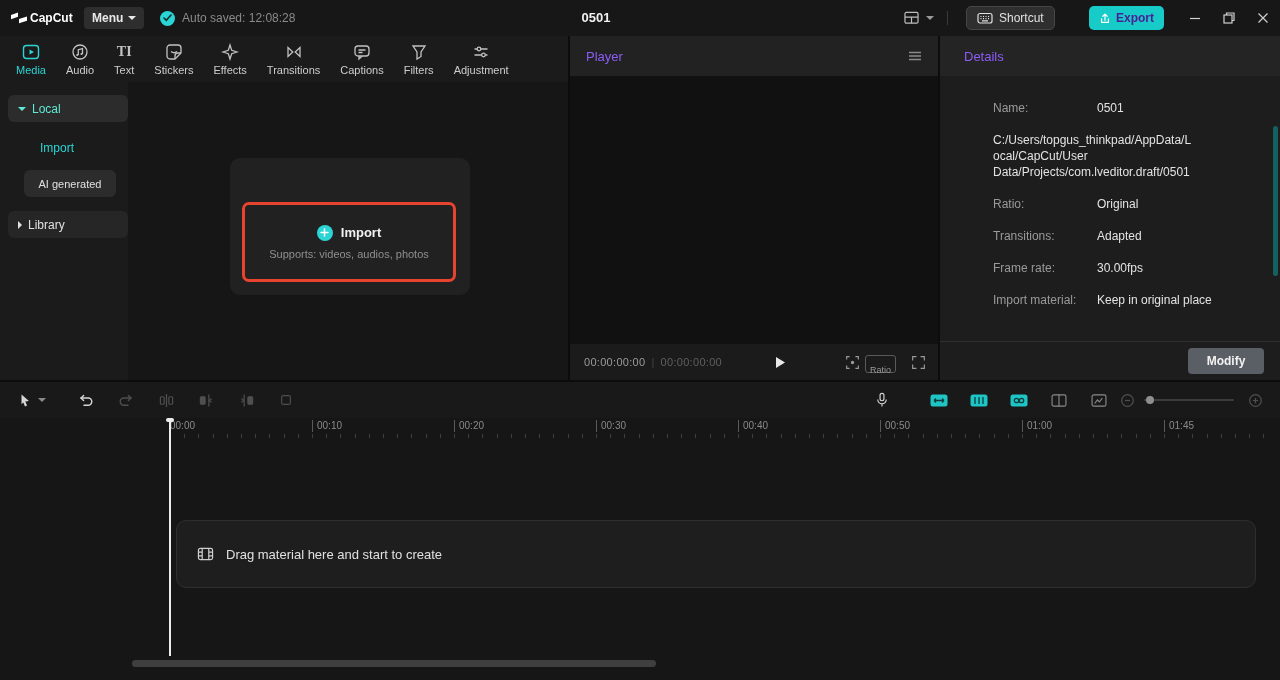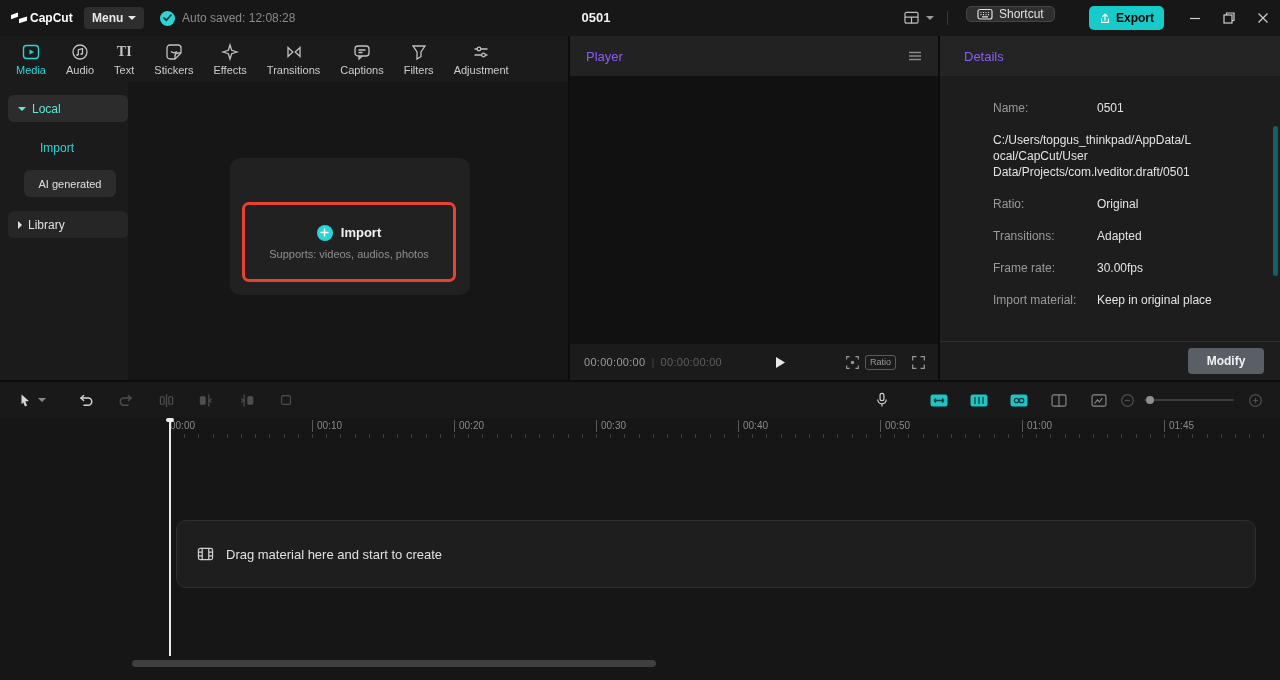--- a/index.html
+++ b/index.html
@@ -15,24 +15,24 @@
   .menu-btn{position:absolute;left:84px;top:7px;height:22px;padding:0 8px;background:#2e2e2e;border-radius:4px;
             display:flex;align-items:center;gap:5px;font-size:12px;font-weight:700;color:#e8e8e8;cursor:default;}
   .caret-down{width:0;height:0;border-left:4px solid transparent;border-right:4px solid transparent;border-top:4px solid currentColor;}
   .caret-right{width:0;height:0;border-top:4px solid transparent;border-bottom:4px solid transparent;border-left:4px solid currentColor;}
   .autosave{position:absolute;left:160px;top:0;height:36px;display:flex;align-items:center;gap:7px;font-size:12px;color:#8a8a8a;}
   .cloud-dot{width:15px;height:15px;border-radius:50%;background:#2bd5d5;display:flex;align-items:center;justify-content:center;}
   .proj-title{position:absolute;left:556px;top:0;width:80px;height:36px;line-height:36px;text-align:center;
               font-size:13px;font-weight:700;color:#f0f0f0;}
   .tb-icon{position:absolute;top:9px;width:18px;height:18px;display:flex;align-items:center;justify-content:center;color:#bdbdbd;}
   .tb-divider{position:absolute;left:947px;top:11px;width:1px;height:14px;background:#3a3a3a;}
-  .shortcut-btn{position:absolute;left:966px;top:6px;height:16px;padding:0 10px;background:#2f2f2f;border:1px solid #454545;
+  .shortcut-btn{position:absolute;left:966px;top:6px;height:24px;padding:0 10px;background:#2f2f2f;border:1px solid #454545;
                 border-radius:5px;display:flex;align-items:center;gap:6px;font-size:12px;color:#e0e0e0;}
   .export-btn{position:absolute;left:1089px;top:6px;height:24px;padding:0 10px;background:#16cbc8;border-radius:5px;
-              display:flex;align-items:center;gap:5px;font-size:12px;font-weight:700;color:#000000;}
+              display:flex;align-items:center;gap:5px;font-size:12px;font-weight:700;color:#4c1d95;}
   .win-btn{position:absolute;top:10px;width:18px;height:16px;display:flex;align-items:center;justify-content:center;color:#cfcfcf;}
 
   
   .main-panel{position:absolute;top:36px;height:344px;background:#1b1b1b;}
   .left-panel{left:0;width:568px;}
   .player-panel{left:570px;width:368px;background:#181818;}
   .details-panel{left:940px;width:340px;background:#1d1d1d;}
 
   
   .tabstrip{position:absolute;top:0;left:0;width:568px;height:46px;display:flex;align-items:center;gap:20px;padding-left:16px;}
@@ -64,21 +64,21 @@
   
   .panel-header{position:absolute;top:0;left:0;right:0;height:40px;background:#222222;display:flex;align-items:center;
                 padding:0 16px;font-size:13px;color:#8b5cf6;}
   .player-video{position:absolute;top:40px;left:0;right:0;bottom:36px;background:#111111;}
   .player-bar{position:absolute;left:0;right:0;bottom:0;height:36px;background:#1b1b1b;display:flex;align-items:center;padding:0 14px;}
   .timecode{font-size:11px;letter-spacing:.3px;}
   .tc-cur{color:#9a9a9a;}
   .tc-sep{color:#464646;margin:0 6px;font-size:11px;}
   .tc-tot{color:#5f5f5f;}
   .play-btn{position:absolute;left:202px;top:10px;width:16px;height:16px;color:#e8e8e8;display:flex;align-items:center;justify-content:center;}
-  .ratio-chip{position:absolute;right:42px;top:11px;height:15px;padding:0 4px;border:1px solid #5a5a5a;border-radius:3px;
+  .ratio-chip{position:absolute;right:42px;top:11px;height:15px;padding:8px 4px;border:1px solid #5a5a5a;border-radius:3px;
               font-size:9px;line-height:13px;color:#9a9a9a;}
   .pb-icon{position:absolute;top:10px;width:16px;height:16px;color:#9a9a9a;display:flex;align-items:center;justify-content:center;}
 
   
   .details-body{position:absolute;top:40px;left:0;right:0;bottom:0;padding-left:29px;}
   .d-row{display:flex;padding:0 0 0 24px;margin-bottom:16px;font-size:12px;line-height:16px;}
   .d-label{width:104px;flex:none;color:#9a9a9a;}
   .d-value{width:202px;color:#e3e3e3;overflow-wrap:anywhere;}
   .d-divider{position:absolute;left:0;right:0;bottom:38px;height:1px;background:#2f2f2f;}
   .modify-btn{position:absolute;right:16px;bottom:6px;width:76px;height:26px;background:#5a5f66;border-radius:4px;

